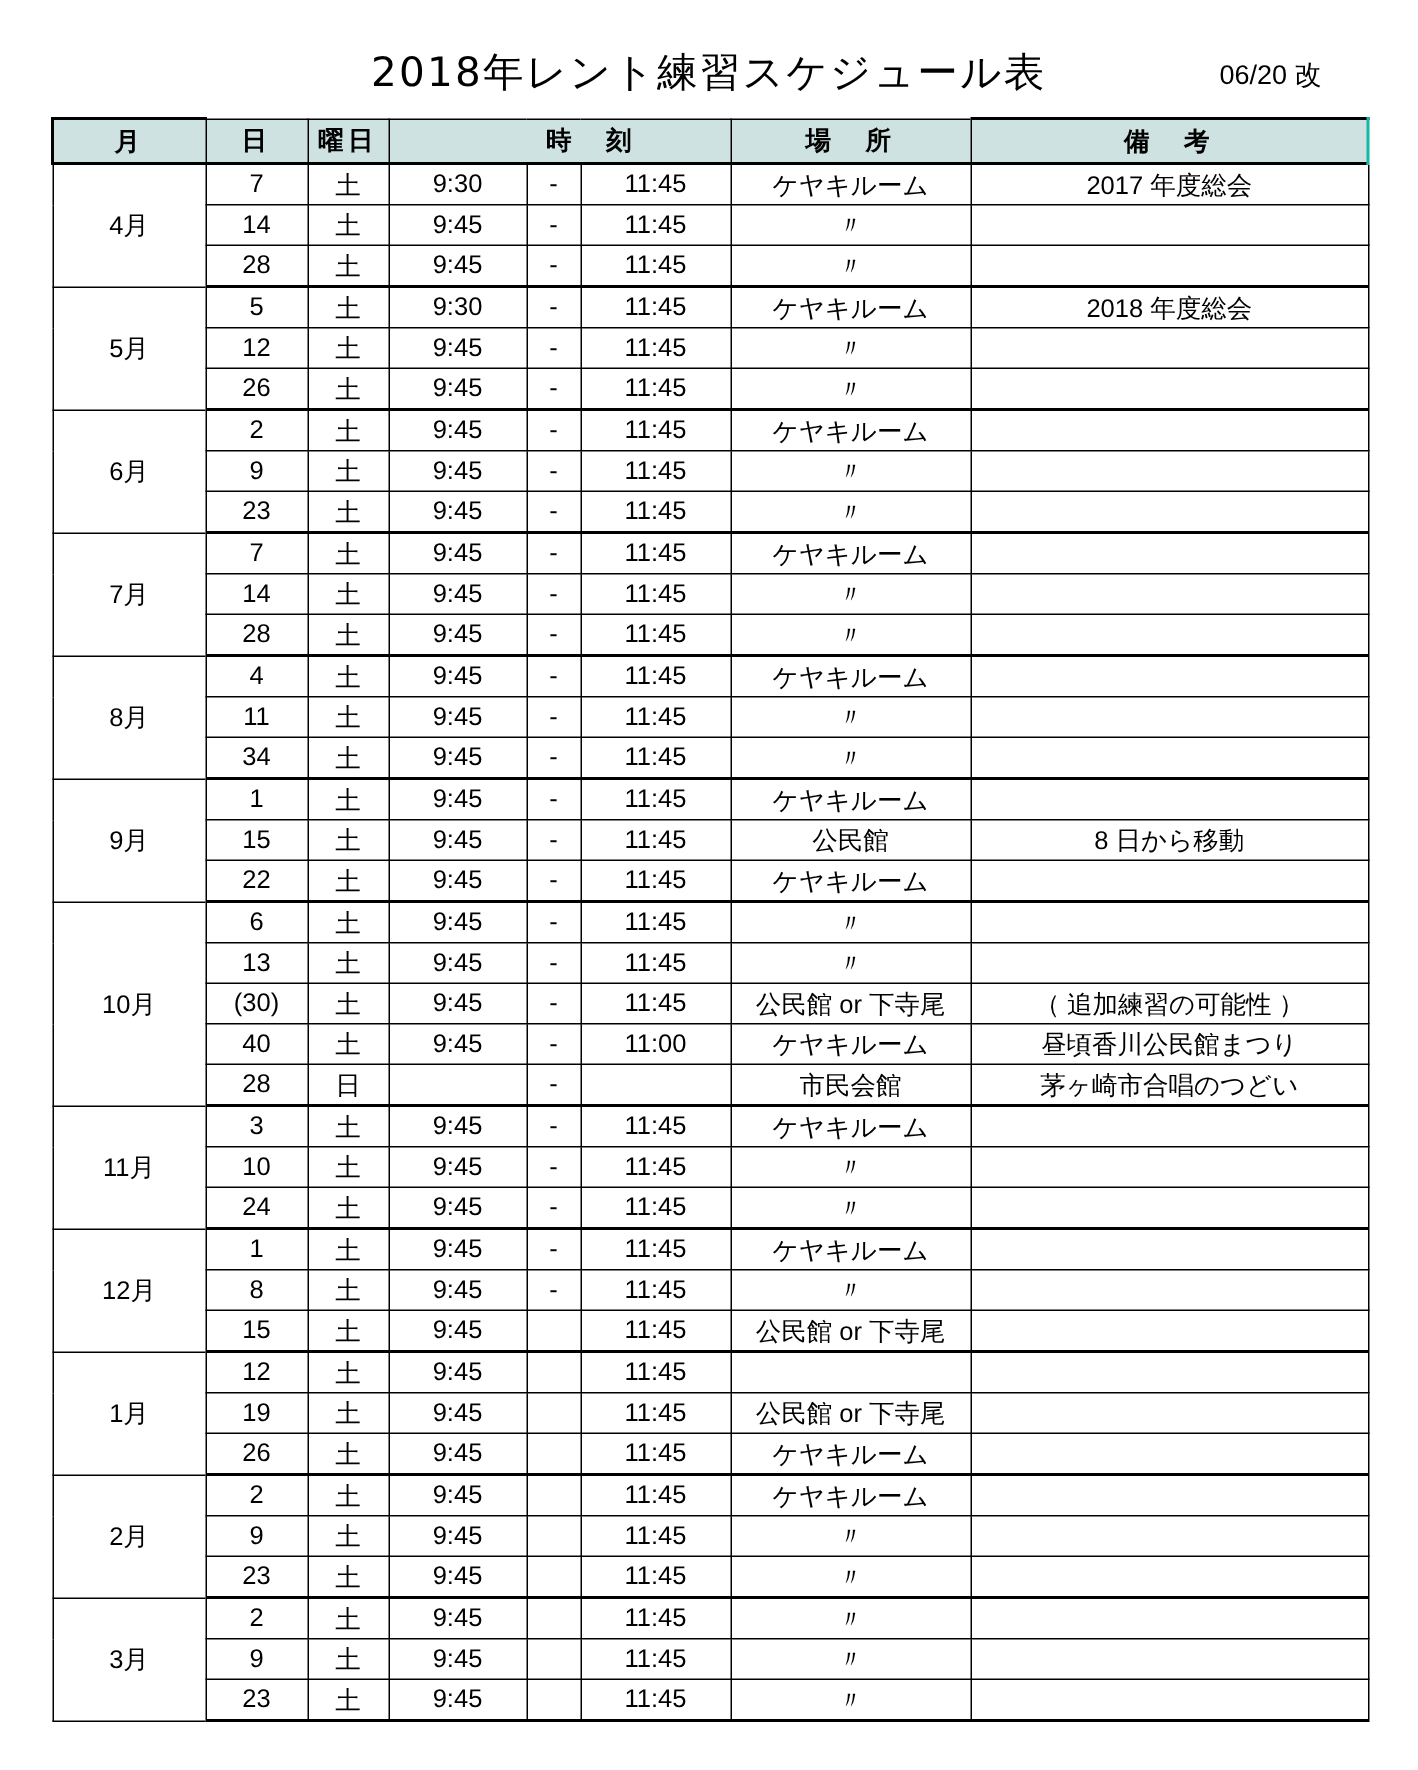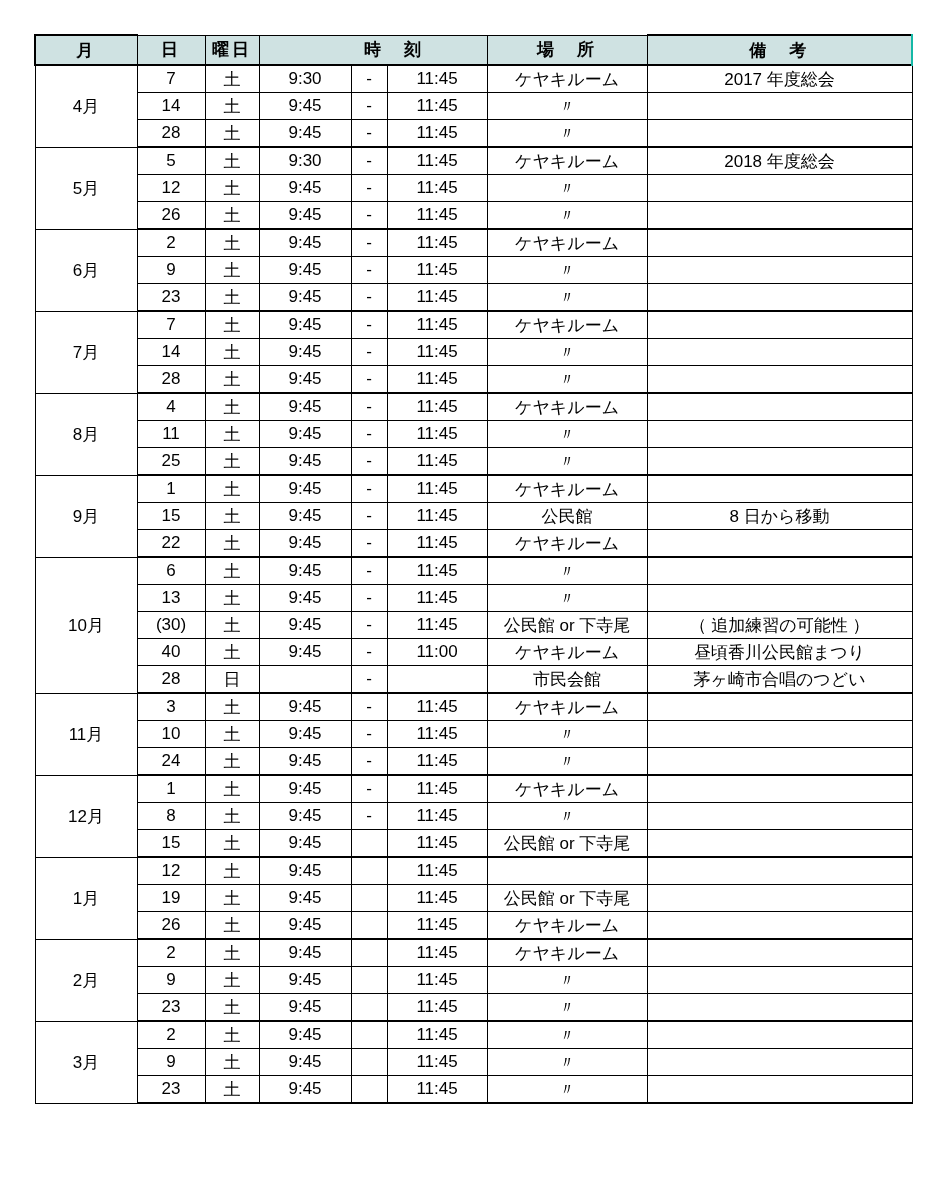--- a/index.html
+++ b/index.html
@@ -102,20 +102,24 @@
   td.note-cell { border-right: 2px solid #000000; }
   thead th:first-child { border-left: 2px solid #000000; border-top: 2px solid #000000; }
   thead th:last-child { border-right: 2px solid #14b8a6; border-top: 2px solid #000000;}
   thead th { border-top: 2px solid #000000; border-bottom: 2px solid #000000; }
 </style>
 </head>
 <body>
 
 <div class="page">
 
+  <div class="header">
+    <div class="doc-title">2018年レント練習スケジュール表</div>
+    <div class="revision">06/20 改</div>
+  </div>
 
   <table class="schedule">
     <colgroup>
       <col class="c-month">
         <col class="c-day">
         <col class="c-dow">
       <col class="c-start">
         <col class="c-dash">
         <col class="c-end">
       <col class="c-place">
@@ -257,21 +261,21 @@
         <tr>
           <td>11</td>
           <td>土</td>
           <td class="t-start">9:45</td>
           <td class="t-dash">-</td>
           <td class="t-end">11:45</td>
           <td class="place-cell">〃</td>
           <td class="note-cell"></td>
         </tr>
         <tr class="group-end">
-          <td>25</td>
+          <td>34</td>
           <td>土</td>
           <td class="t-start">9:45</td>
           <td class="t-dash">-</td>
           <td class="t-end">11:45</td>
           <td class="place-cell">〃</td>
           <td class="note-cell"></td>
         </tr>
         <tr>
           <td class="month-cell" rowspan="3">9月</td>
           <td>1</td>

